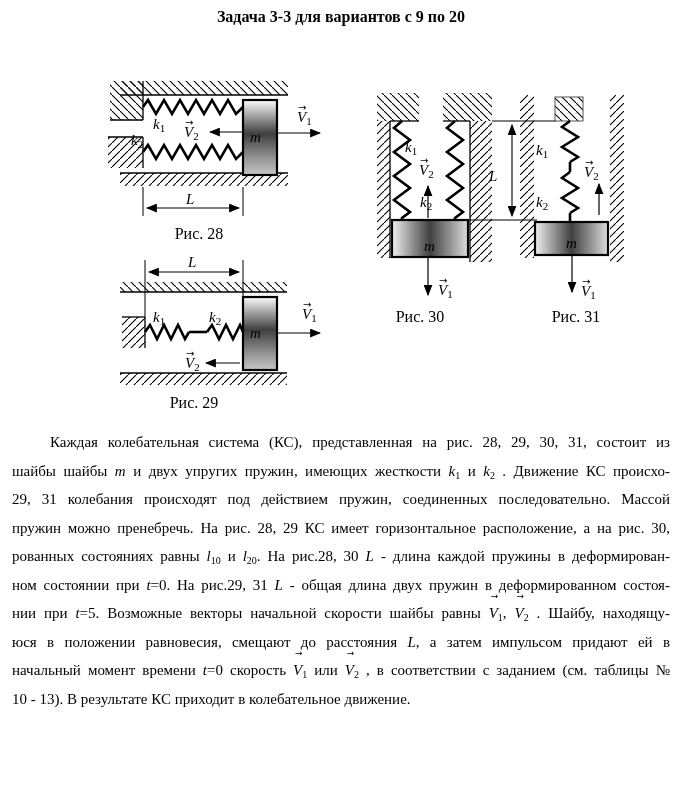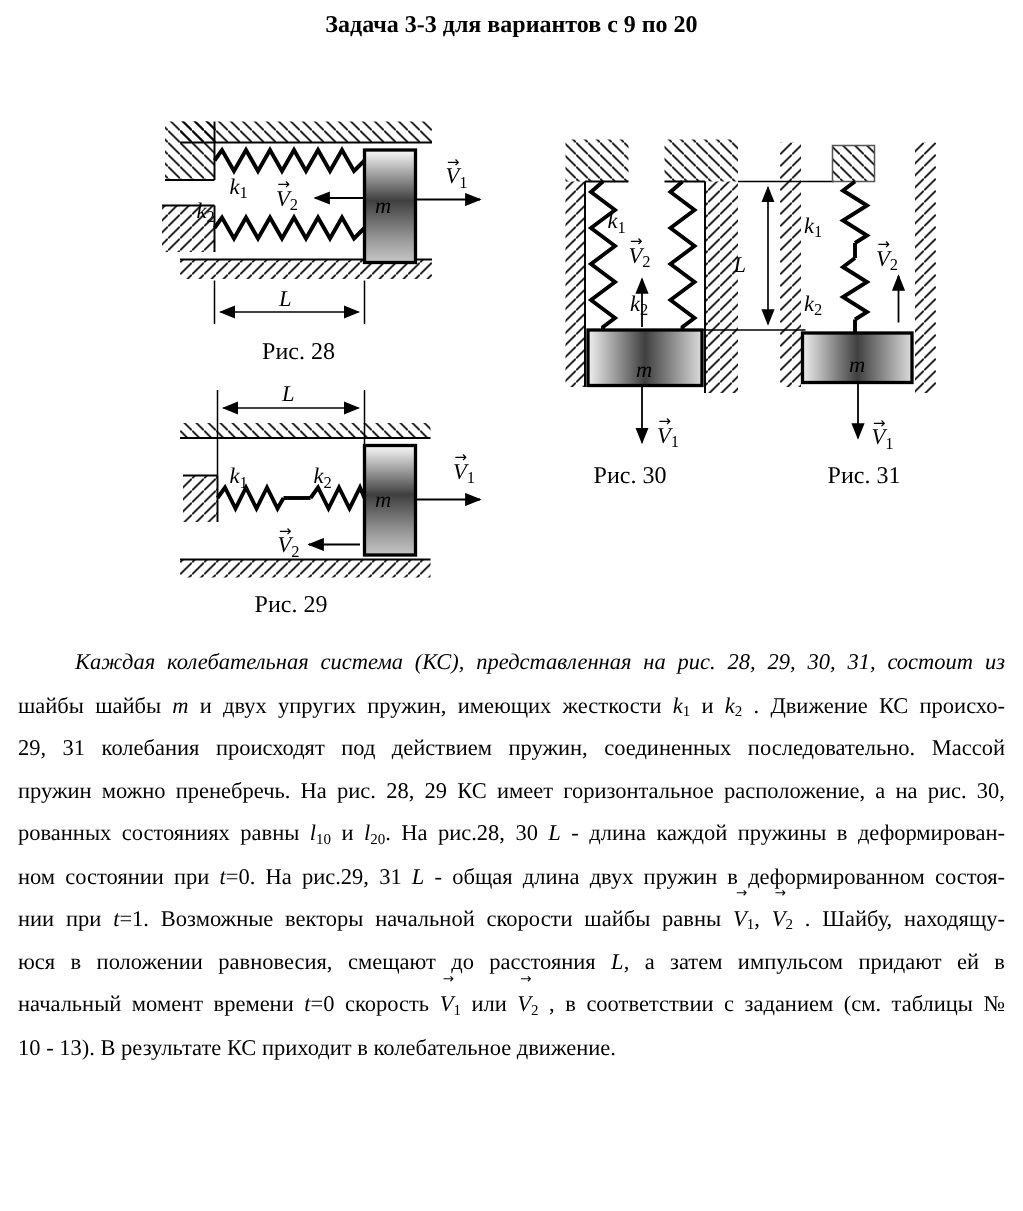--- a/index.html
+++ b/index.html
@@ -10,21 +10,21 @@
   .figs{position:absolute;left:0;top:55px;}
   
   .flbl{font-family:"Liberation Serif","DejaVu Serif",serif;font-size:15px;font-style:italic;}
   .fsub{font-size:11px;font-style:normal;}
   .farr{font-family:"DejaVu Sans",sans-serif;font-size:10px;font-style:normal;}
   .fcap{font-family:"Liberation Serif","DejaVu Serif",serif;font-size:16px;font-style:normal;}
   
   .par{position:absolute;left:12px;right:12px;top:428px;font-size:15px;}
   .par-line{height:28.55px;line-height:28.55px;text-align:justify;text-align-last:justify;white-space:nowrap;}
   .par-line.last{text-align-last:left;}
-  .par-line.indent{text-indent:38px;font-style:italic;}
+  .par-line.indent{text-indent:38px;}
   .it{font-style:italic;}
   sub{font-size:10px;line-height:0;vertical-align:-0.25em;}
   .vec{position:relative;display:inline-block;}
   .vec-arrow{position:absolute;left:2px;top:-7px;font-size:9px;
              font-family:"DejaVu Sans",sans-serif;font-style:normal;line-height:1;}
 </style>
 </head>
 <body>
 
 <div class="page">
@@ -200,18 +200,18 @@
     </g>
   </svg>
 
   <div class="par">
       <div class="par-line indent"><span>Каждая колебательная система (КС), представленная на рис. 28, 29, 30, 31, состоит из</span></div>
       <div class="par-line"><span>шайбы шайбы </span><span class="it">m</span><span> и двух упругих пружин, имеющих жесткости </span><span class="it">k</span><sub>1</sub><span> и </span><span class="it">k</span><sub>2</sub><span> . Движение КС происхо-</span></div>
       <div class="par-line"><span>29, 31 колебания происходят под действием пружин, соединенных последовательно. Массой</span></div>
       <div class="par-line"><span>пружин можно пренебречь. На рис. 28, 29 КС имеет горизонтальное расположение, а на рис. 30,</span></div>
       <div class="par-line"><span>рованных состояниях равны </span><span class="it">l</span><sub>10</sub><span> и </span><span class="it">l</span><sub>20</sub><span>. На рис.28, 30 </span><span class="it">L</span><span> - длина каждой пружины в деформирован-</span></div>
       <div class="par-line"><span>ном состоянии при </span><span class="it">t</span><span>=0. На рис.29, 31 </span><span class="it">L</span><span> - общая длина двух пружин в деформированном состоя-</span></div>
-      <div class="par-line"><span>нии при </span><span class="it">t</span><span>=1. Возможные векторы начальной скорости шайбы равны </span><span class="vec"><span class="vec-arrow">→</span><span class="it">V</span></span><sub>1</sub><span>, </span><span class="vec"><span class="vec-arrow">→</span><span class="it">V</span></span><sub>2</sub><span> . Шайбу, находящу-</span></div>
+      <div class="par-line"><span>нии при </span><span class="it">t</span><span>=5. Возможные векторы начальной скорости шайбы равны </span><span class="vec"><span class="vec-arrow">→</span><span class="it">V</span></span><sub>1</sub><span>, </span><span class="vec"><span class="vec-arrow">→</span><span class="it">V</span></span><sub>2</sub><span> . Шайбу, находящу-</span></div>
       <div class="par-line"><span>юся в положении равновесия, смещают до расстояния </span><span class="it">L</span><span>, а затем импульсом придают ей в</span></div>
       <div class="par-line"><span>начальный момент времени </span><span class="it">t</span><span>=0 скорость </span><span class="vec"><span class="vec-arrow">→</span><span class="it">V</span></span><sub>1</sub><span> или </span><span class="vec"><span class="vec-arrow">→</span><span class="it">V</span></span><sub>2</sub><span> , в соответствии с заданием (см. таблицы №</span></div>
       <div class="par-line last"><span>10 - 13). В результате КС приходит в колебательное движение.</span></div>
     </div>
 </div>
 
 </body></html>

